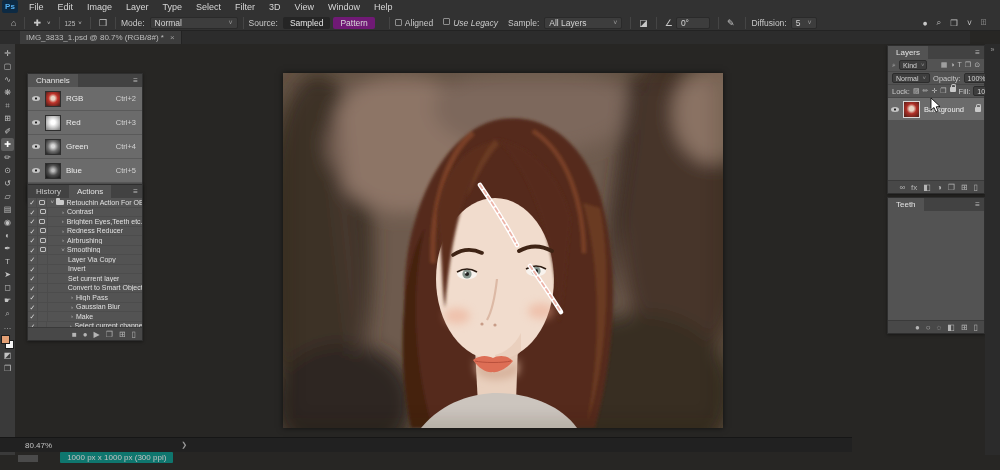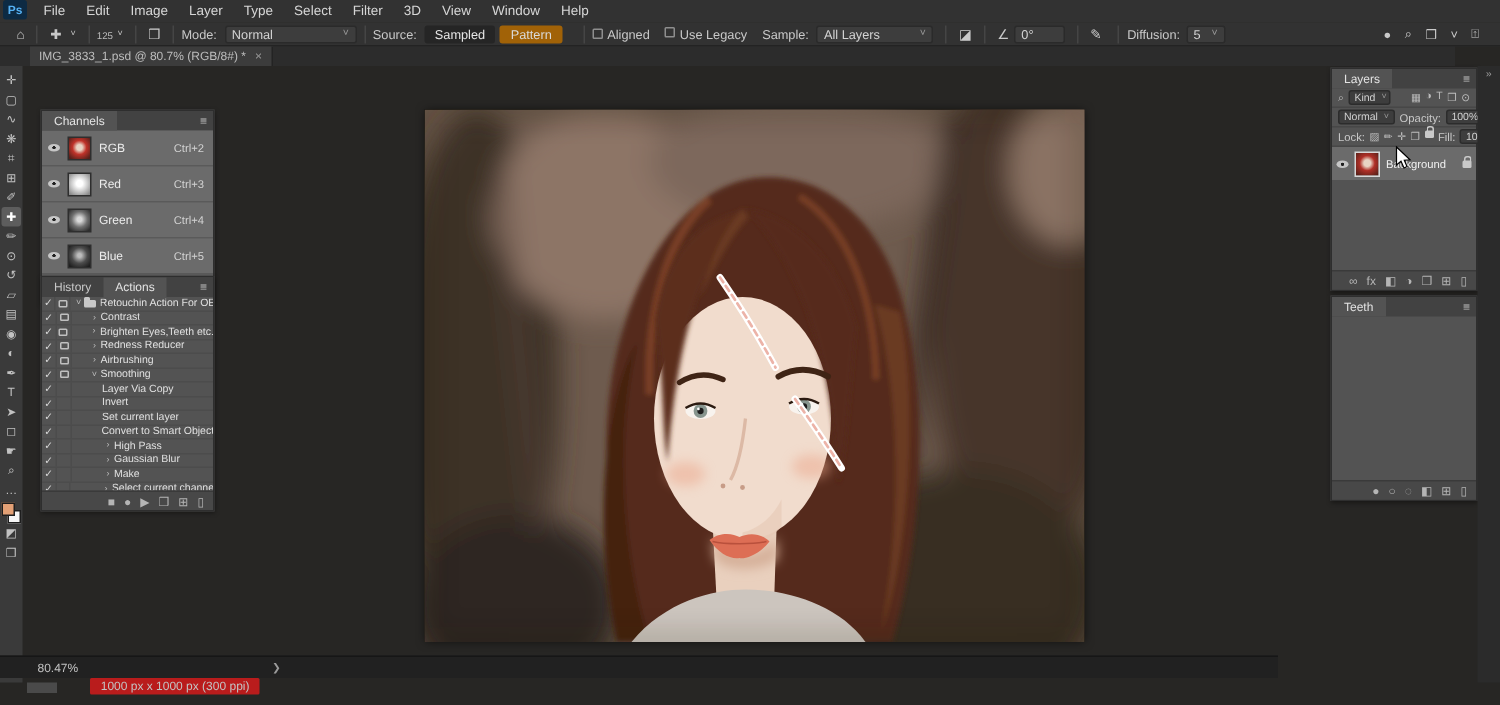--- a/index.html
+++ b/index.html
@@ -14,21 +14,21 @@
 
   #optionsbar { left:0; top:15px; width:1000px; height:16px; background:#323232; border-bottom:1px solid #232323;
                 display:flex; align-items:center; font-size:8.5px; color:#c9c9c9; z-index:30; }
   .ob-sep { width:1px; height:12px; background:#454545; margin:0 5px; }
   .ob-icon { color:#c9c9c9; font-size:9px; padding:0 3px; }
   .ob-dd { background:#3d3d3d; border:1px solid #2a2a2a; border-radius:2px; color:#d4d4d4; padding:0 4px; height:12px;
            display:flex; align-items:center; gap:6px; }
   .ob-dd .car { font-size:7px; color:#9a9a9a; }
   .ob-btn { height:12px; padding:0 7px; display:flex; align-items:center; border-radius:2px; font-size:8.5px; }
   .ob-btn.pressed { background:#252525; color:#e6e6e6; }
-  .ob-btn.raised  { background:#a16207; color:#dadada; }
+  .ob-btn.raised  { background:#701a75; color:#dadada; }
   .cb { width:7px; height:7px; border:1px solid #8e8e8e; border-radius:1px; margin-right:3px; background:#323232; }
   .brush-dot { width:9px; height:9px; border-radius:50%; background:#bdbdbd; margin:0 auto; }
   .brush-size { font-size:6.5px; color:#bdbdbd; text-align:center; line-height:5px; }
   #ob-right { margin-left:auto; display:flex; align-items:center; gap:9px; padding-right:14px; color:#c9c9c9; }
 
   #tabbar { left:0; top:31px; width:970px; height:13px; background:#2c2c2c; z-index:30; }
   #doc-tab { position:absolute; left:20px; top:0; height:13px; background:#3c3c3c; color:#bdbdbd; font-size:8px;
              display:flex; align-items:center; padding:0 6px; gap:6px; border-right:1px solid #232323; }
   #doc-tab .x { color:#9a9a9a; font-size:8px; }
 
@@ -94,21 +94,21 @@
 
   #right-strip { left:985px; top:44px; width:15px; height:411px; background:#2b2b2b; z-index:24; color:#9a9a9a; font-size:7px; text-align:center; }
 
   
   #canvas-wrap { left:283px; top:73px; width:440px; height:355px; background:#000; z-index:5; box-shadow:0 0 6px rgba(0,0,0,.6); }
 
   
   #statusbar { left:0; top:437px; width:852px; height:15px; background:#212121; border-top:1px solid #161616;
                display:flex; align-items:center; gap:8px; font-size:8px; color:#c3c3c3; z-index:30; }
   #status-zoom { margin-left:25px; }
-  #status-doc { background:#b91c1c; border-radius:1px; padding:1px 7px;margin-top:25px; }
+  #status-doc { background:#0f766e; border-radius:1px; padding:1px 7px;margin-top:25px; }
   #dock-corner { left:18px; top:455px; width:20px; height:7px; background:#4a4a4a; z-index:31; }
 
   #cursor { left:930px; top:97px; z-index:60; }
 </style>
 </head>
 <body>
 
 <div id="menubar" class="abs">
   <div class="ps-logo">Ps</div>
   <div id="menu-items" style="display:flex;">
@@ -147,21 +147,21 @@
   </span>
   <span class="ob-sep"></span>
   <span>Source:</span>
   <span class="ob-btn pressed" style="margin-left:5px;">Sampled</span>
   <span class="ob-btn raised" style="margin-left:3px;">Pattern</span>
   <span class="ob-sep" style="margin-left:14px;"></span>
   <span style="display:flex;align-items:center;">
     <span class="cb"></span>
     <span>Aligned</span>
   </span>
-  <span style="display:flex;margin-left:10px;">
+  <span style="display:flex;margin-left:10px;font-style:italic;">
     <span class="cb"></span>
     <span>Use Legacy</span>
   </span>
   <span style="margin-left:10px;">Sample:</span>
   <span class="ob-dd" style="width:78px;margin-left:5px;">
     <span style="flex:1;">All Layers</span>
     <span class="car">˅</span>
   </span>
   <span class="ob-sep" style="margin-left:8px;"></span>
   <span class="ob-icon">◪</span>

